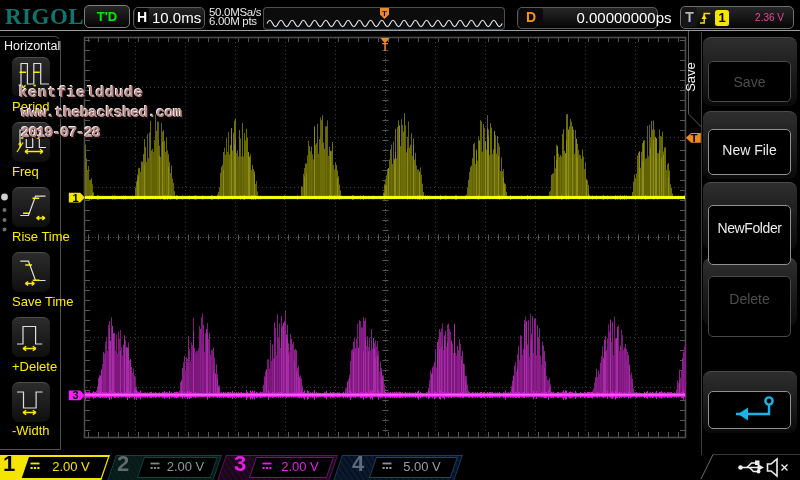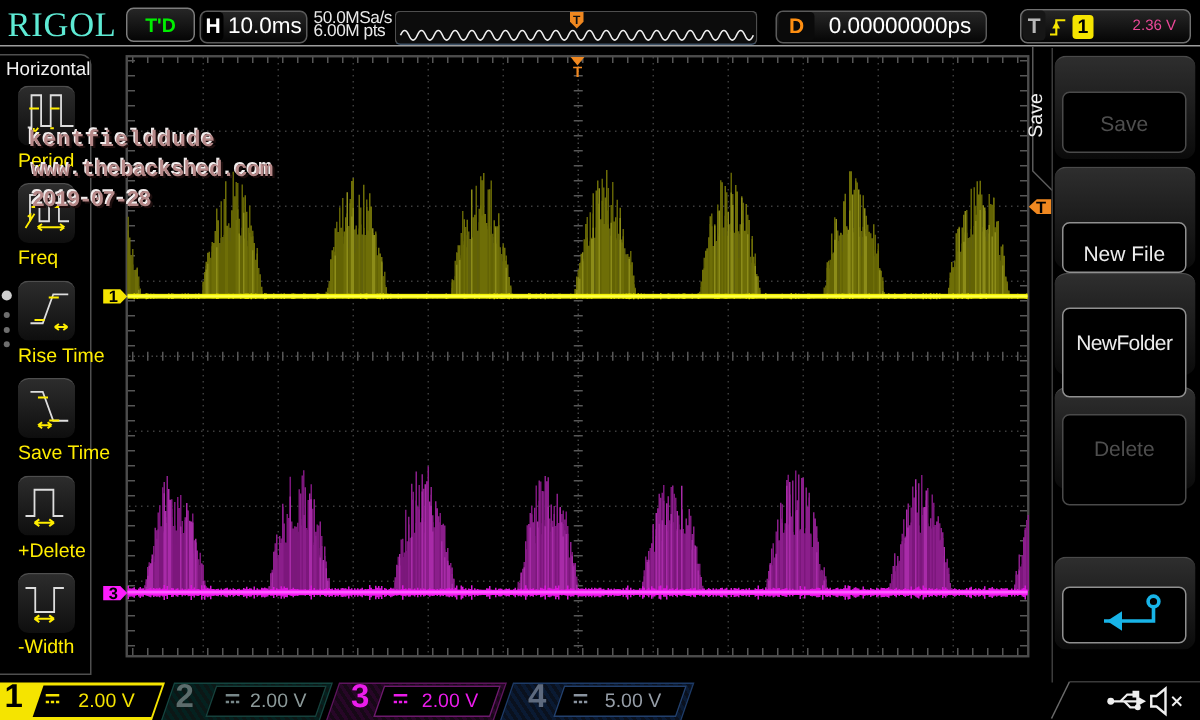--- a/index.html
+++ b/index.html
@@ -9,35 +9,35 @@
 .mbtn{position:absolute;left:12px;width:38px;height:40px;border-radius:7px;background:linear-gradient(#2c2c2c,#0e0e0e);border-top:1px solid #4e4e4e}
 .slot{position:absolute;left:703px;width:94px;border-radius:8px;background:linear-gradient(#2e2e2e,#0a0a0a);border-top:1px solid #4a4a4a}
 .ibox{position:absolute;left:708px;width:83px;background:#000;border:1px solid #909090;border-radius:5px;color:#ededed;font-size:14px;text-align:center}
 .ch{position:absolute;top:454.5px;height:25.5px;transform:skewX(-19deg);transform-origin:top left}
 .chin{position:absolute;height:21px;background:#000;transform:skewX(-19deg);transform-origin:top left}
 .chv{position:absolute;font-size:13px;top:4px}
 .chn{position:absolute;top:451px;font-size:22px;font-weight:bold;font-family:"Liberation Sans",sans-serif}
 </style></head><body>
 
 <div class="abs" style="left:0;top:0;width:800px;height:31px;background:#000;border-bottom:1px solid #9d9d9d"></div>
-<div class="abs" style="left:5px;top:4px;color:#5eead4;font-family:'Liberation Serif',serif;font-weight:normal;font-size:23px;letter-spacing:0.5px">RIGOL</div>
+<div class="abs" style="left:5px;top:4px;color:#0f766e;font-family:'Liberation Serif',serif;font-weight:bold;font-size:23px;letter-spacing:0.5px">RIGOL</div>
 <div class="box" style="left:84px;top:5px;width:46px;height:23px;border-color:#7d7d7d;text-align:center;color:#00ee00;font-weight:bold;font-size:13px;line-height:21px">T'D</div>
 <div class="box" style="left:133px;top:7px;width:72px;height:22px"></div>
 <div class="abs" style="left:135px;top:8px;width:14px;height:19px;background:#000;border-radius:3px;color:#fff;font-weight:bold;font-size:14px;text-align:center;line-height:19px">H</div>
 <div class="abs" style="left:152px;top:7px;width:48px;height:21px;color:#fff;font-size:15px;text-align:left;line-height:22px">10.0ms</div>
 <div class="abs" style="left:209px;top:8px;color:#e8e8e8;font-size:11.5px;line-height:9.2px;letter-spacing:-0.3px">50.0MSa/s<br>6.00M pts</div>
 <div class="abs" style="left:263px;top:7px;width:242px;height:23px;background:#0c0c0c;border:1px solid #4e4e4e;border-bottom-color:#3d5166;border-radius:4px"></div>
 <svg class="abs" style="left:263px;top:7px" width="242" height="23" viewBox="0 0 242 23">
 <path d="M4 16.5q2.8 -6.4 5.6 0q2.8 6.4 5.6 0q2.8 -6.4 5.6 0q2.8 6.4 5.6 0q2.8 -6.4 5.6 0q2.8 6.4 5.6 0q2.8 -6.4 5.6 0q2.8 6.4 5.6 0q2.8 -6.4 5.6 0q2.8 6.4 5.6 0q2.8 -6.4 5.6 0q2.8 6.4 5.6 0q2.8 -6.4 5.6 0q2.8 6.4 5.6 0q2.8 -6.4 5.6 0q2.8 6.4 5.6 0q2.8 -6.4 5.6 0q2.8 6.4 5.6 0q2.8 -6.4 5.6 0q2.8 6.4 5.6 0q2.8 -6.4 5.6 0q2.8 6.4 5.6 0q2.8 -6.4 5.6 0q2.8 6.4 5.6 0q2.8 -6.4 5.6 0q2.8 6.4 5.6 0q2.8 -6.4 5.6 0q2.8 6.4 5.6 0q2.8 -6.4 5.6 0q2.8 6.4 5.6 0q2.8 -6.4 5.6 0q2.8 6.4 5.6 0q2.8 -6.4 5.6 0q2.8 6.4 5.6 0q2.8 -6.4 5.6 0q2.8 6.4 5.6 0q2.8 -6.4 5.6 0q2.8 6.4 5.6 0q2.8 -6.4 5.6 0q2.8 6.4 5.6 0q2.8 -6.4 5.6 0q2.8 6.4 5.6 0" fill="none" stroke="#efefef" stroke-width="1.1"></path>
 <path d="M117 1h9v6.5L121.5 12 117 7.5z" fill="#f08820"></path>
 <text x="121.5" y="9" font-size="8" font-weight="bold" fill="#111" text-anchor="middle" font-family="Liberation Sans">T</text>
 </svg>
 <div class="box" style="left:517px;top:7px;width:141px;height:22px"></div>
 <div class="abs" style="left:519px;top:8px;width:24px;height:19px;background:#0a0a0a;border-radius:3px;color:#ff8f12;font-weight:bold;font-size:14px;text-align:center;line-height:19px">D</div>
-<div class="abs" style="left:545px;top:7px;width:110px;height:21px;color:#fff;font-size:15px;text-align:center;line-height:22px">0.00000000ps</div>
+<div class="abs" style="left:569px;top:7px;width:110px;height:21px;color:#fff;font-size:15px;text-align:center;line-height:22px">0.00000000ps</div>
 <div class="box" style="left:680px;top:6px;width:114px;height:23px;border-color:#6f6f6f"></div>
 <div class="abs" style="left:682px;top:7px;width:15px;height:20px;background:#161616;border-radius:3px;color:#b8b8b8;font-weight:bold;font-size:14px;text-align:center;line-height:20px">T</div>
 <svg class="abs" style="left:699px;top:10px" width="12" height="16" viewBox="0 0 12 16">
 <path d="M1 13h4.2V3.5h6" fill="none" stroke="#f5e400" stroke-width="1.4"></path>
 <path d="M5.1 4.2L2.5 9h5.2z" fill="#f5e400"></path>
 </svg>
 <div class="abs" style="left:715px;top:10px;width:14px;height:16px;background:#f5e400;border-radius:2.5px;color:#000;font-weight:bold;font-size:13px;text-align:center;line-height:16px">1</div>
 <div class="abs" style="left:736px;top:7px;width:48px;color:#ec4899;font-size:10px;text-align:right;line-height:22px">2.36 V</div>
 
 <svg class="abs" style="left:0;top:0" width="800" height="480" viewBox="0 0 800 480">
@@ -143,21 +143,21 @@
 <div class="abs" style="left:701px;top:32px;width:1px;height:423px;background:#3c3c3c"></div>
 <svg class="abs" style="left:684px;top:50px" width="20" height="60" viewBox="0 0 20 60">
     <text x="10.5" y="27" transform="rotate(-90 10.5 27)" text-anchor="middle" font-size="13" fill="#f0f0f0" font-family="Liberation Sans">Save</text>
   </svg>
 <div class="slot" style="top:37px;height:69px"></div>
 <div class="slot" style="top:111px;height:68px"></div>
 <div class="slot" style="top:182px;height:68px"></div>
 <div class="slot" style="top:258px;height:68px"></div>
 <div class="slot" style="top:371px;height:62px"></div>
 <div class="ibox" style="top:61px;height:41px;line-height:41px;color:#4e4e4e;border-color:#4a4a4a">Save</div>
-<div class="ibox" style="top:148px;height:34px;line-height:41px">New File</div>
+<div class="ibox" style="top:129px;height:46px;line-height:41px">New File</div>
 <div class="ibox" style="top:205px;height:60px;line-height:44px;letter-spacing:-0.4px">NewFolder</div>
 <div class="ibox" style="top:276px;height:61px;line-height:45px;color:#4e4e4e;border-color:#4a4a4a">Delete</div>
 <div class="ibox" style="top:391px;height:38px"></div>
 <svg class="abs" style="left:722px;top:395px" width="56" height="30" viewBox="0 0 56 30">
 <circle cx="47" cy="6" r="3.6" fill="none" stroke="#18b4e8" stroke-width="2.4"></circle>
 <path d="M47 9.5V19H14" fill="none" stroke="#18b4e8" stroke-width="2.4"></path>
 <path d="M16 19l10-6.5v13z" fill="#18b4e8"></path>
 </svg>
 
 <div class="ch" style="left:0;width:110px;background:#f5e400"></div>

